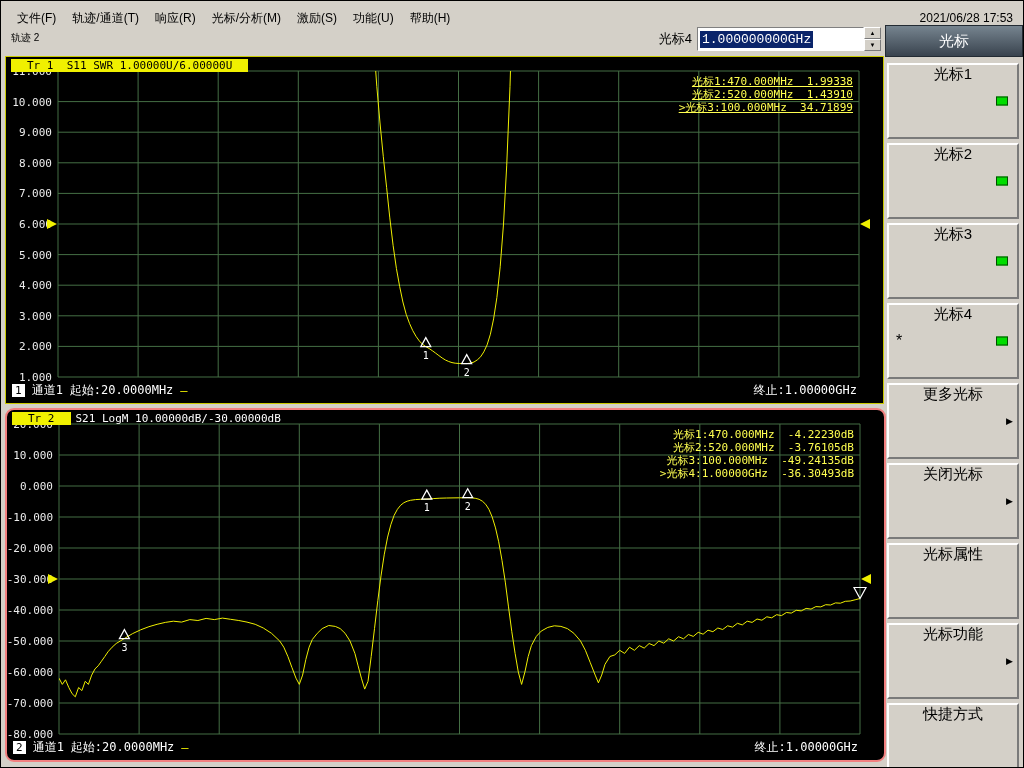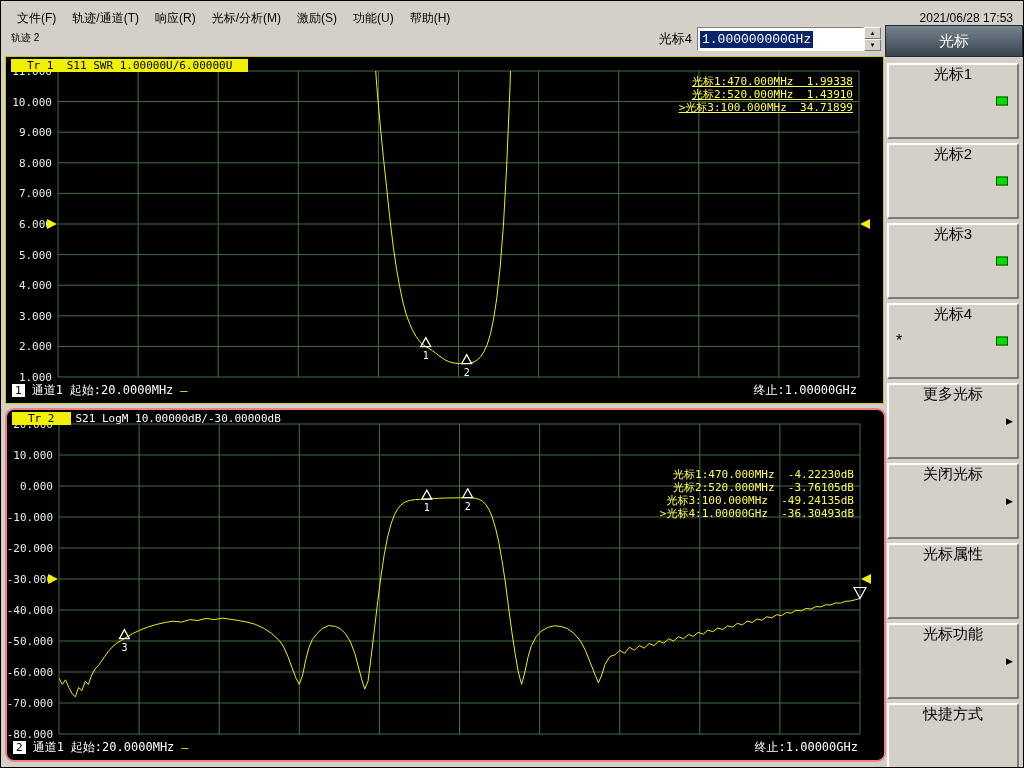--- a/index.html
+++ b/index.html
@@ -170,21 +170,21 @@
     <span class="chan-box">1</span>
     <span>通道1</span>
     <span>起始:20.0000MHz</span>
     <span class="dash">—</span>
     <span class="stop">终止:1.00000GHz</span>
   </div>
 </div>
 
 <div class="chart" id="chart-s21" style="border-color: rgb(242, 128, 128); border-radius: 9px;">
   <div class="chart-title"><span class="tr-hl">Tr 2</span><span class="tr-rest">S21 LogM 10.00000dB/-30.00000dB</span></div>
-  <div class="readouts" style="color: rgb(255, 255, 80); margin-top: 40px;">
+  <div class="readouts" style="color: rgb(255, 255, 80);">
       <div>光标1:470.000MHz  -4.22230dB</div>
       <div>光标2:520.000MHz  -3.76105dB</div>
       <div>光标3:100.000MHz  -49.24135dB</div>
       <div>&gt;光标4:1.00000GHz  -36.30493dB</div>
     </div>
   <svg class="plot" width="877" height="350">
       <line x1="52.0" y1="14" x2="52.0" y2="324" stroke="#456f45"></line>
       <line x1="52" y1="14.0" x2="853" y2="14.0" stroke="#456f45"></line>
       <text class="ylab" x="46" y="18.0">20.000</text>
       <line x1="132.1" y1="14" x2="132.1" y2="324" stroke="#456f45"></line>

